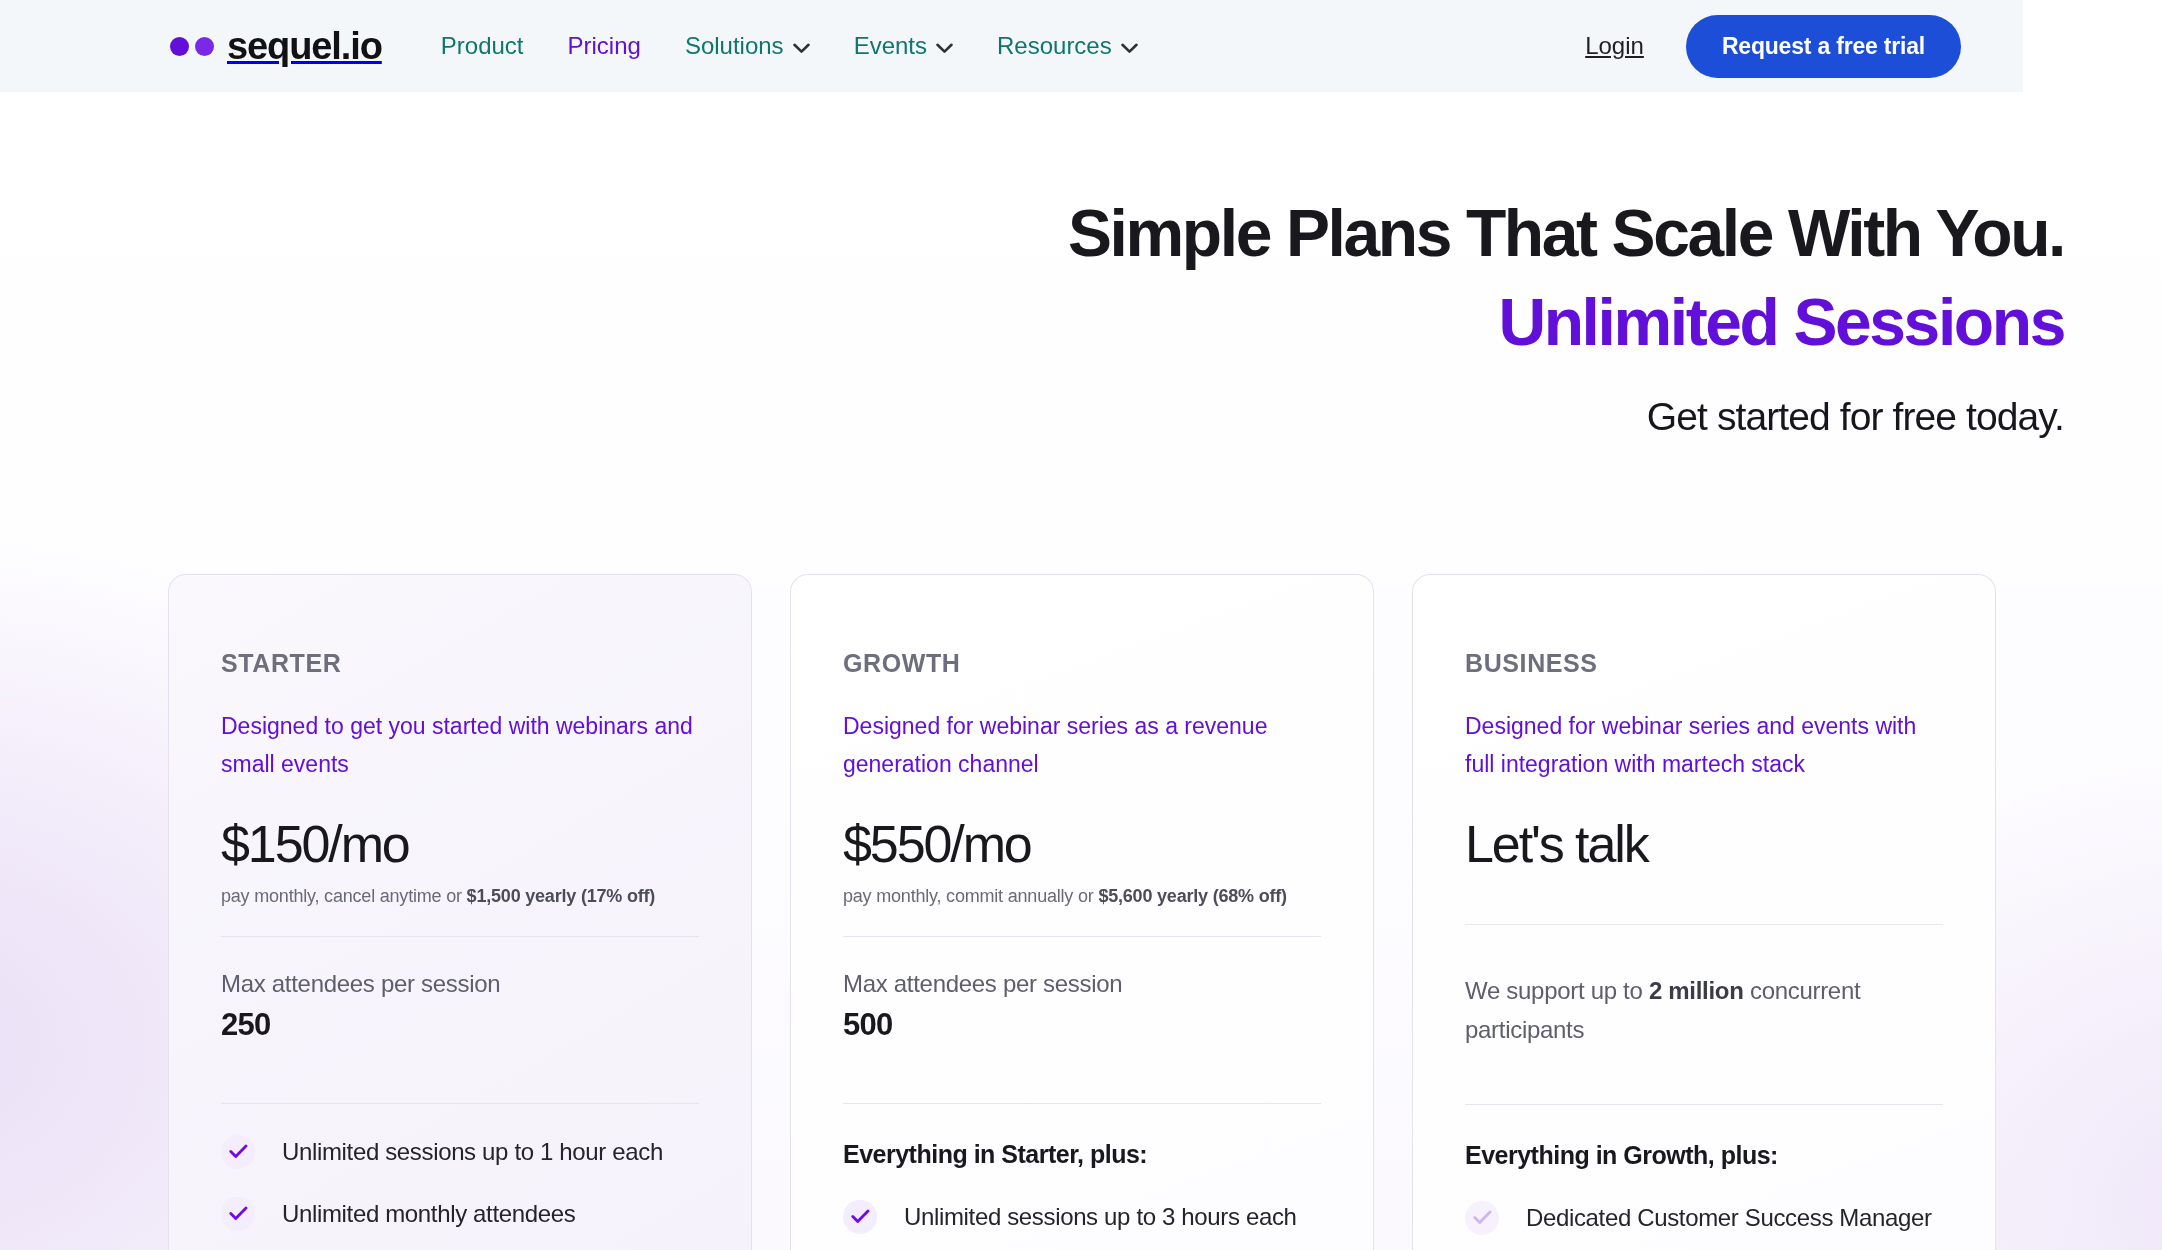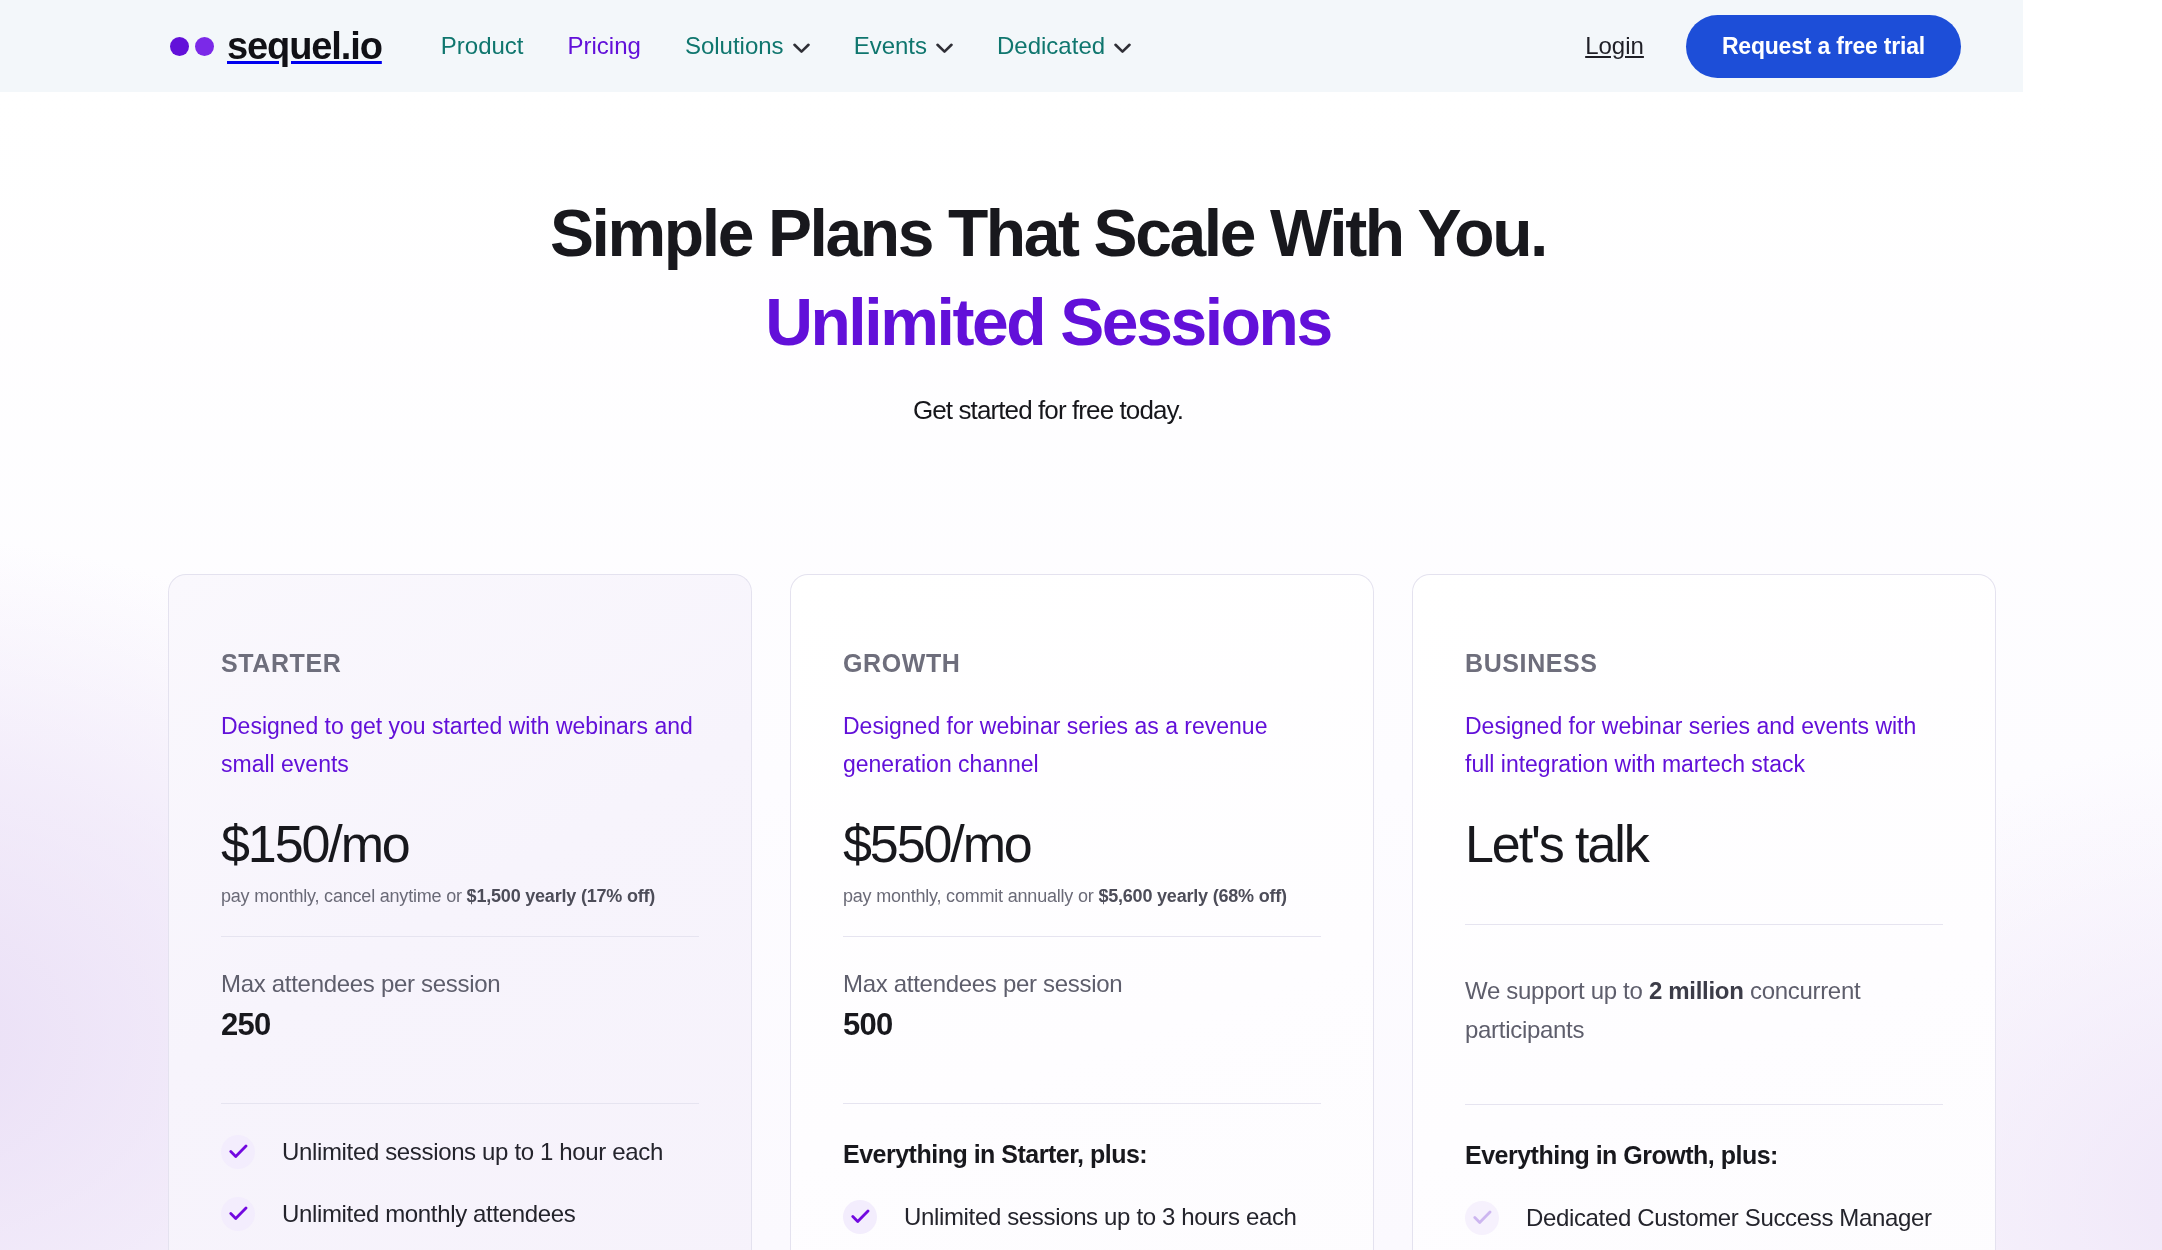--- a/index.html
+++ b/index.html
@@ -109,41 +109,41 @@
     padding: 18px 36px;
     cursor: pointer;
     font-family: "Liberation Sans", sans-serif;
     white-space: nowrap;
     letter-spacing: -0.2px;
   }
 
   
   .hero {
     position: absolute;
-    left: 16px; top: 92px;
+    left: 0; top: 92px;
     width: 2064px;
     z-index: 2;
-    text-align: center;
+    text-align: right;
   }
   .hero-title {
     margin-top: 108px;
     font-size: 66px;
     font-weight: 700;
     color: #18181d;
     letter-spacing: -2.4px;
     line-height: 1.02;
   }
   .hero-title-accent {
     display: block;
     margin-top: 22px;
     color: #6210d9;
   }
   .hero-sub {
     margin-top: 38px;
-    font-size: 26px;
+    font-size: 39px;
     color: #16161b;
     letter-spacing: -0.9px;
   }
 
   
   .cards {
     position: absolute;
     left: 168px; top: 574px;
     width: 1828px;
     display: flex;
@@ -293,21 +293,21 @@
     </div>
     <div class="nav-item">
       <span>Events</span>
       <span class="chev">
         <svg width="17" height="11" viewBox="0 0 17 11">
             <path d="M1.5 1.8 L8.5 8.6 L15.5 1.8" fill="none" stroke="#2f2f36" stroke-width="2.6" stroke-linecap="round" stroke-linejoin="round"></path>
           </svg>
       </span>
     </div>
     <div class="nav-item">
-      <span>Dedicated</span>
+      <span>Resources</span>
       <span class="chev">
         <svg width="17" height="11" viewBox="0 0 17 11">
             <path d="M1.5 1.8 L8.5 8.6 L15.5 1.8" fill="none" stroke="#2f2f36" stroke-width="2.6" stroke-linecap="round" stroke-linejoin="round"></path>
           </svg>
       </span>
     </div>
   </nav>
 
   <div class="header-right">
     <a class="login-link" href="#">Login</a>

